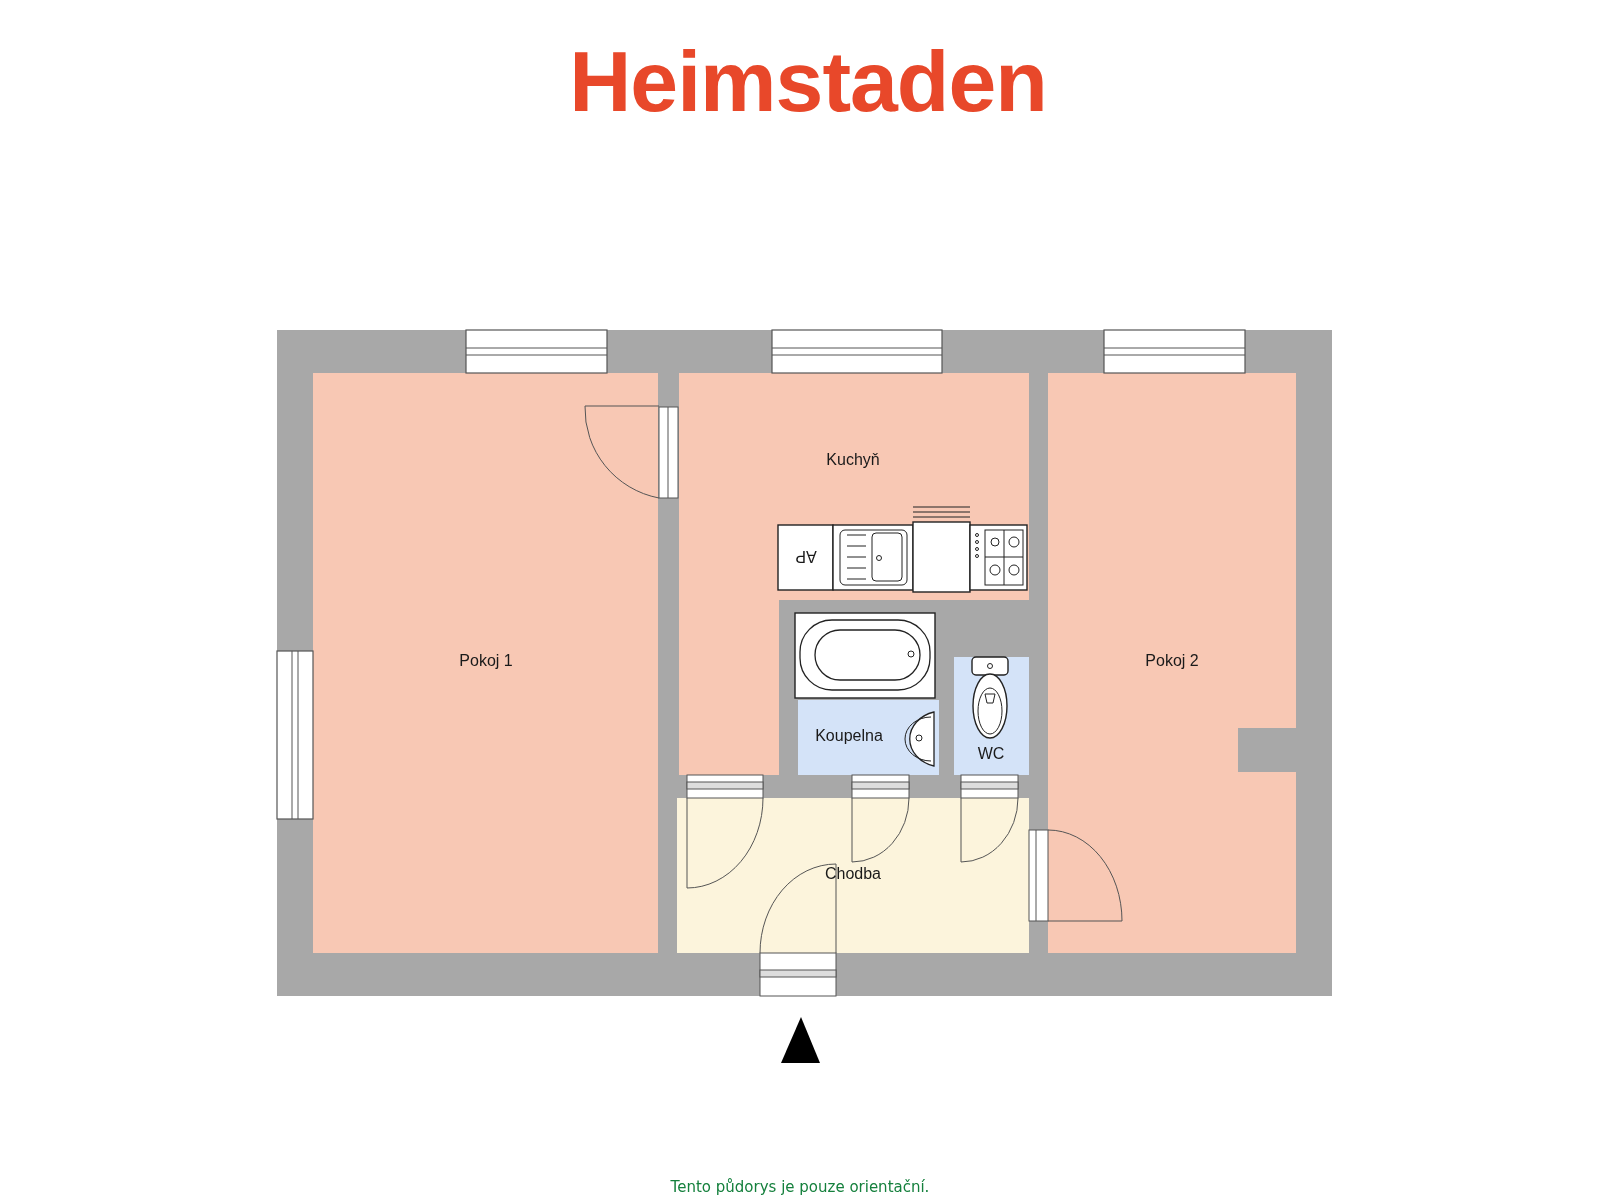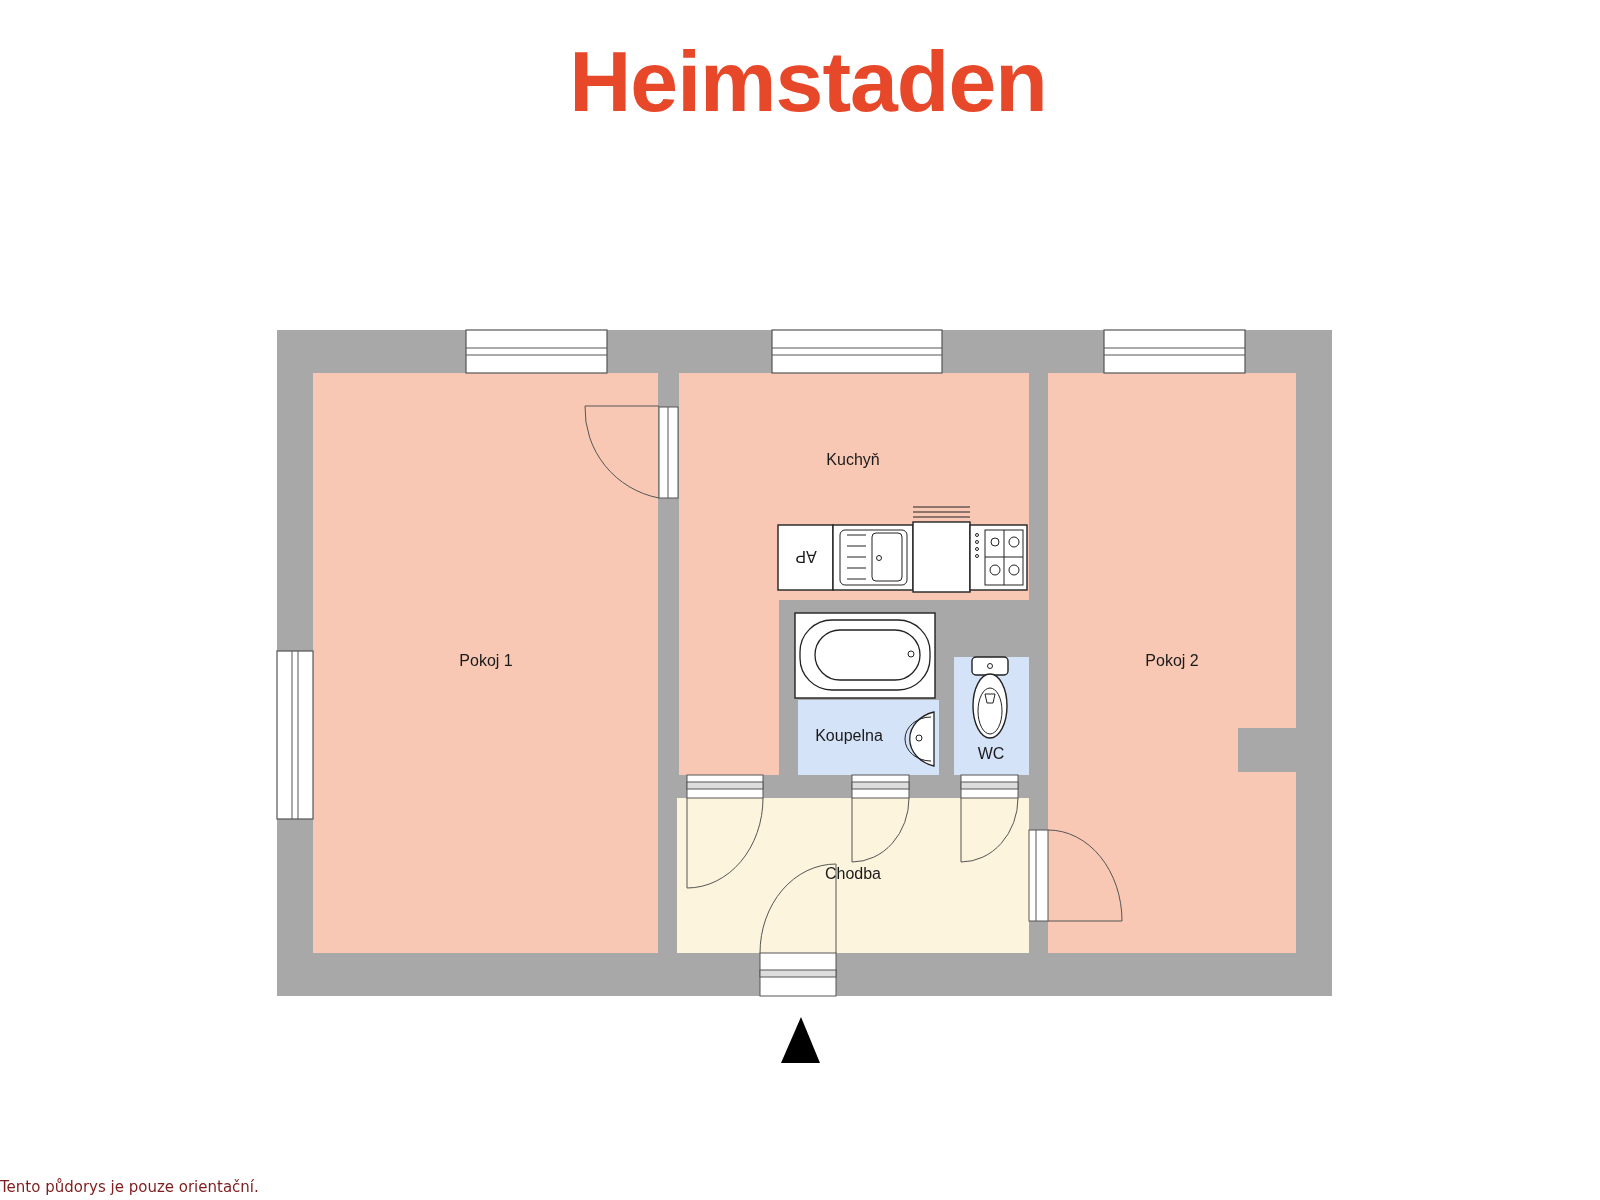--- a/index.html
+++ b/index.html
@@ -1,20 +1,20 @@
 <!DOCTYPE html>
 <html><head>
 <meta charset="utf-8">
 <style>
   html, body { margin: 0; padding: 0; background: #ffffff; }
   body { width: 1600px; height: 1200px; position: relative; overflow: hidden; font-family: "Liberation Sans", sans-serif; }
   .logo { position: absolute; left: 8px; width: 1600px; top: 38px; text-align: center; font-family: "Liberation Sans", sans-serif; font-weight: bold; font-size: 86px; letter-spacing: -1px; color: #e8482a; line-height: 1; }
   .plan { position: absolute; left: 0; top: 0; }
   .room-label { font-family: "Liberation Sans", sans-serif; font-size: 16px; fill: #1a1a1a; text-anchor: middle; }
-  .note { position: absolute; left: 0; width: 1600px; top: 1178px; text-align: left; font-family: "DejaVu Sans", sans-serif; font-size: 15px; color: #7f1d1d; }
+  .note { position: absolute; left: 0; width: 1600px; top: 1178px; text-align: center; font-family: "DejaVu Sans", sans-serif; font-size: 15px; color: #15803d; }
   .fix { fill: #fff; stroke: #222; stroke-width: 1.4; }
   .win { fill: #fff; stroke: #555; stroke-width: 1.2; }
   .door-arc { fill: none; stroke: #555; stroke-width: 1; }
 </style>
 </head>
 <body>
 
 <div class="logo">Heimstaden</div>
 
 <svg class="plan" width="1600" height="1200" viewBox="0 0 1600 1200">

